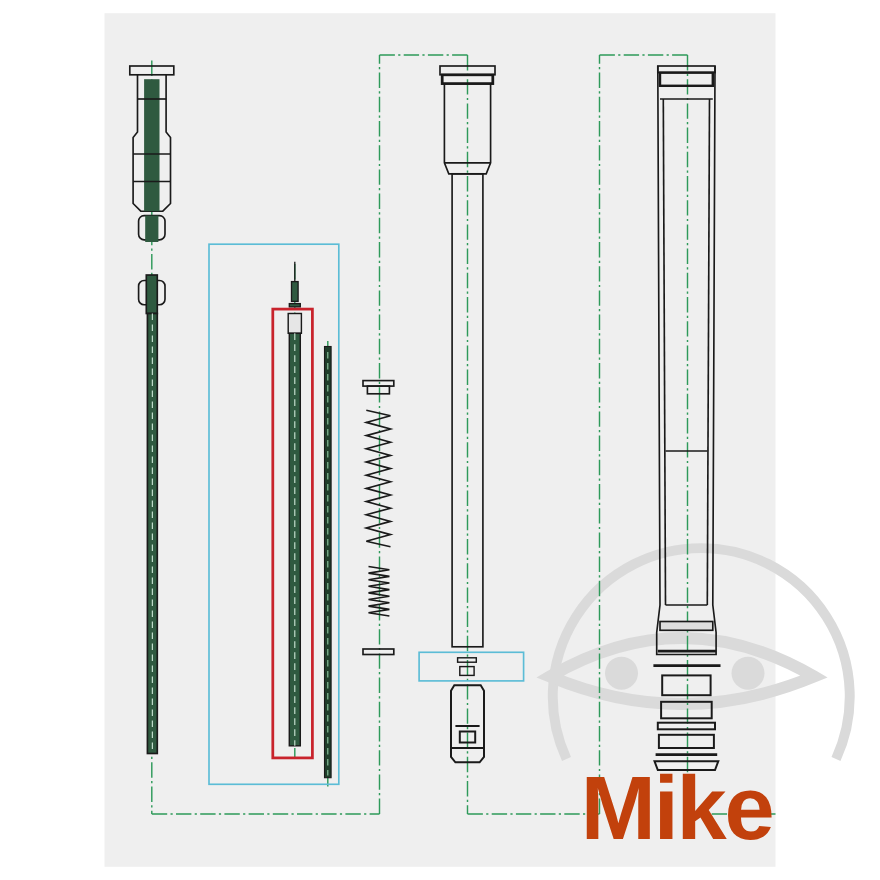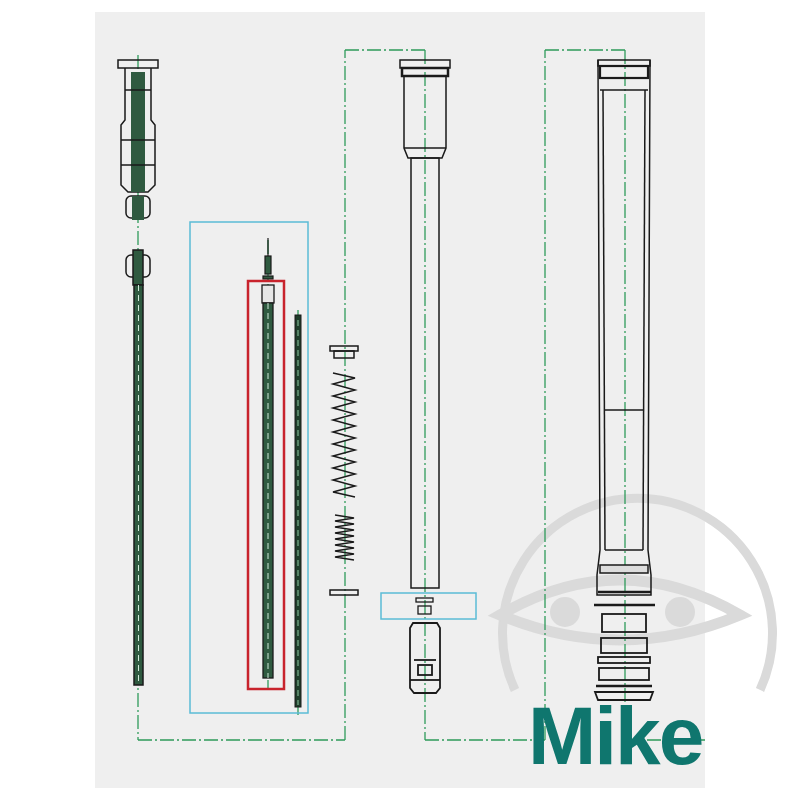--- a/index.html
+++ b/index.html
@@ -1,19 +1,19 @@
 <!DOCTYPE html>
 <html><head>
 <meta charset="utf-8">
 <style>
   html,body{margin:0;padding:0;background:#ffffff;}
   body{width:800px;height:800px;position:relative;overflow:hidden;font-family:"Liberation Sans",sans-serif;}
   .panel{position:absolute;left:95px;top:12px;width:610px;height:776px;background:#efefef;}
   svg{position:absolute;left:0;top:0;}
-  .wm-text{position:absolute;left:528px;top:695px;font-family:"Liberation Sans",sans-serif;font-weight:bold;font-size:82px;color:#0f766e;letter-spacing:-2px;line-height:1;}
+  .wm-text{position:absolute;left:528px;top:695px;font-family:"Liberation Sans",sans-serif;font-weight:bold;font-size:82px;color:#c2410c;letter-spacing:-2px;line-height:1;}
 </style>
 </head>
 <body>
 
 <div class="panel"></div>
 
 <svg width="800" height="800" viewBox="0 0 800 800">
 
   <g fill="none" stroke="#dadada" stroke-width="9">
     <path d="M515 690 A135 135 0 1 1 760 690"></path>

